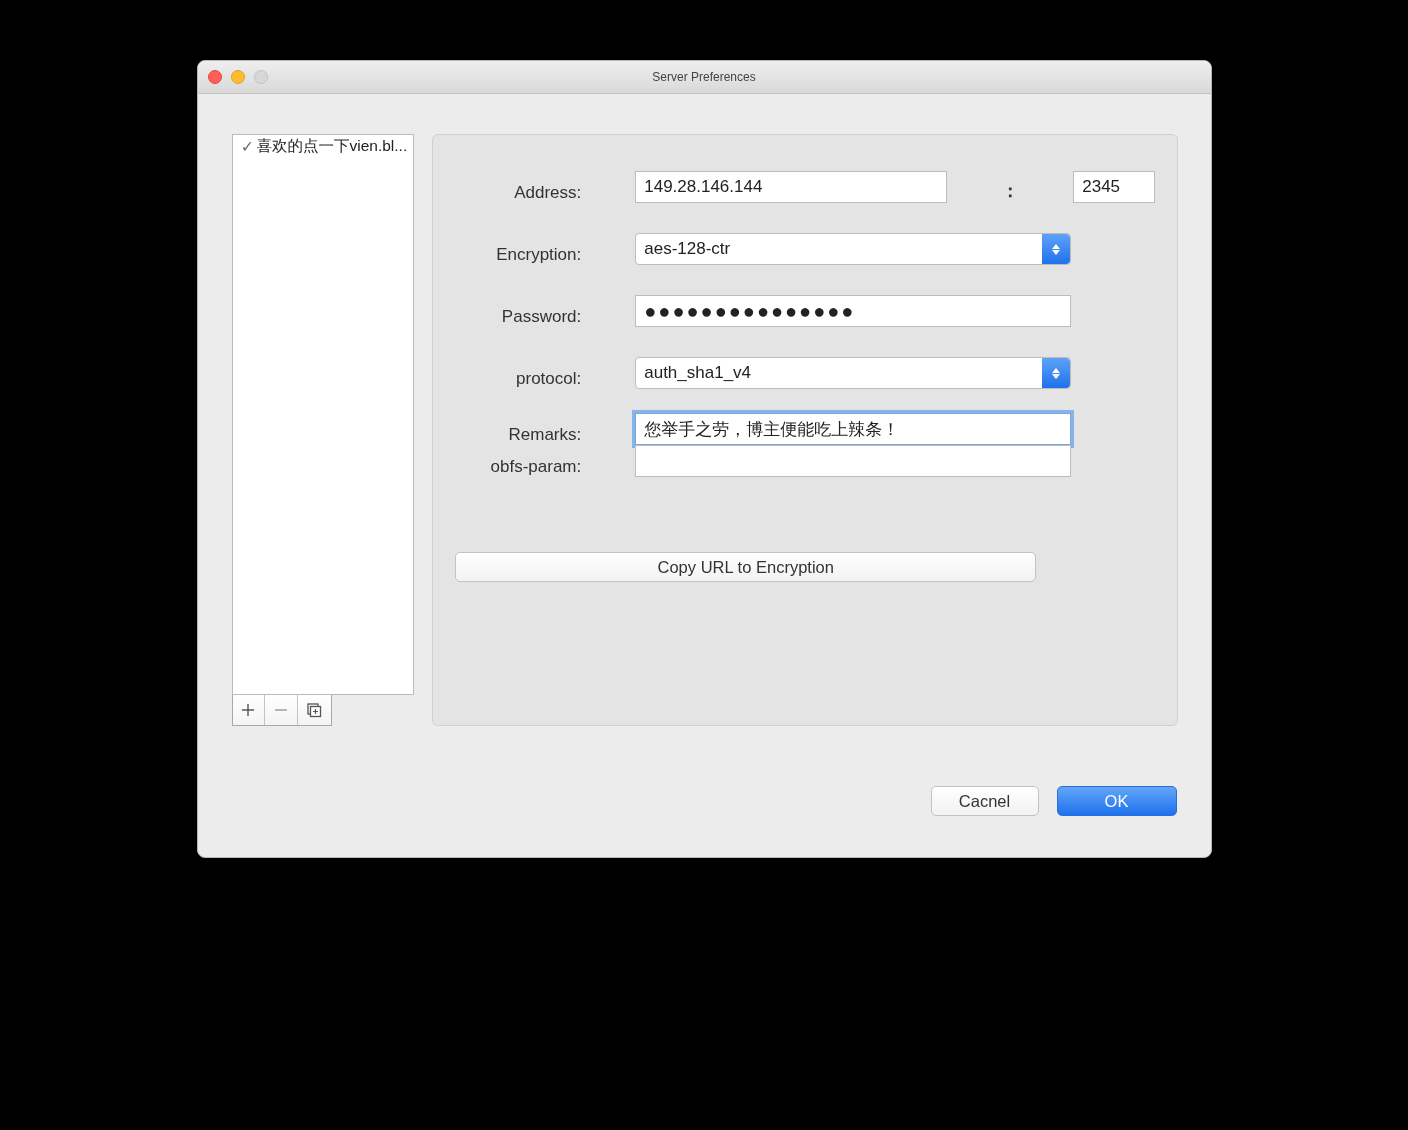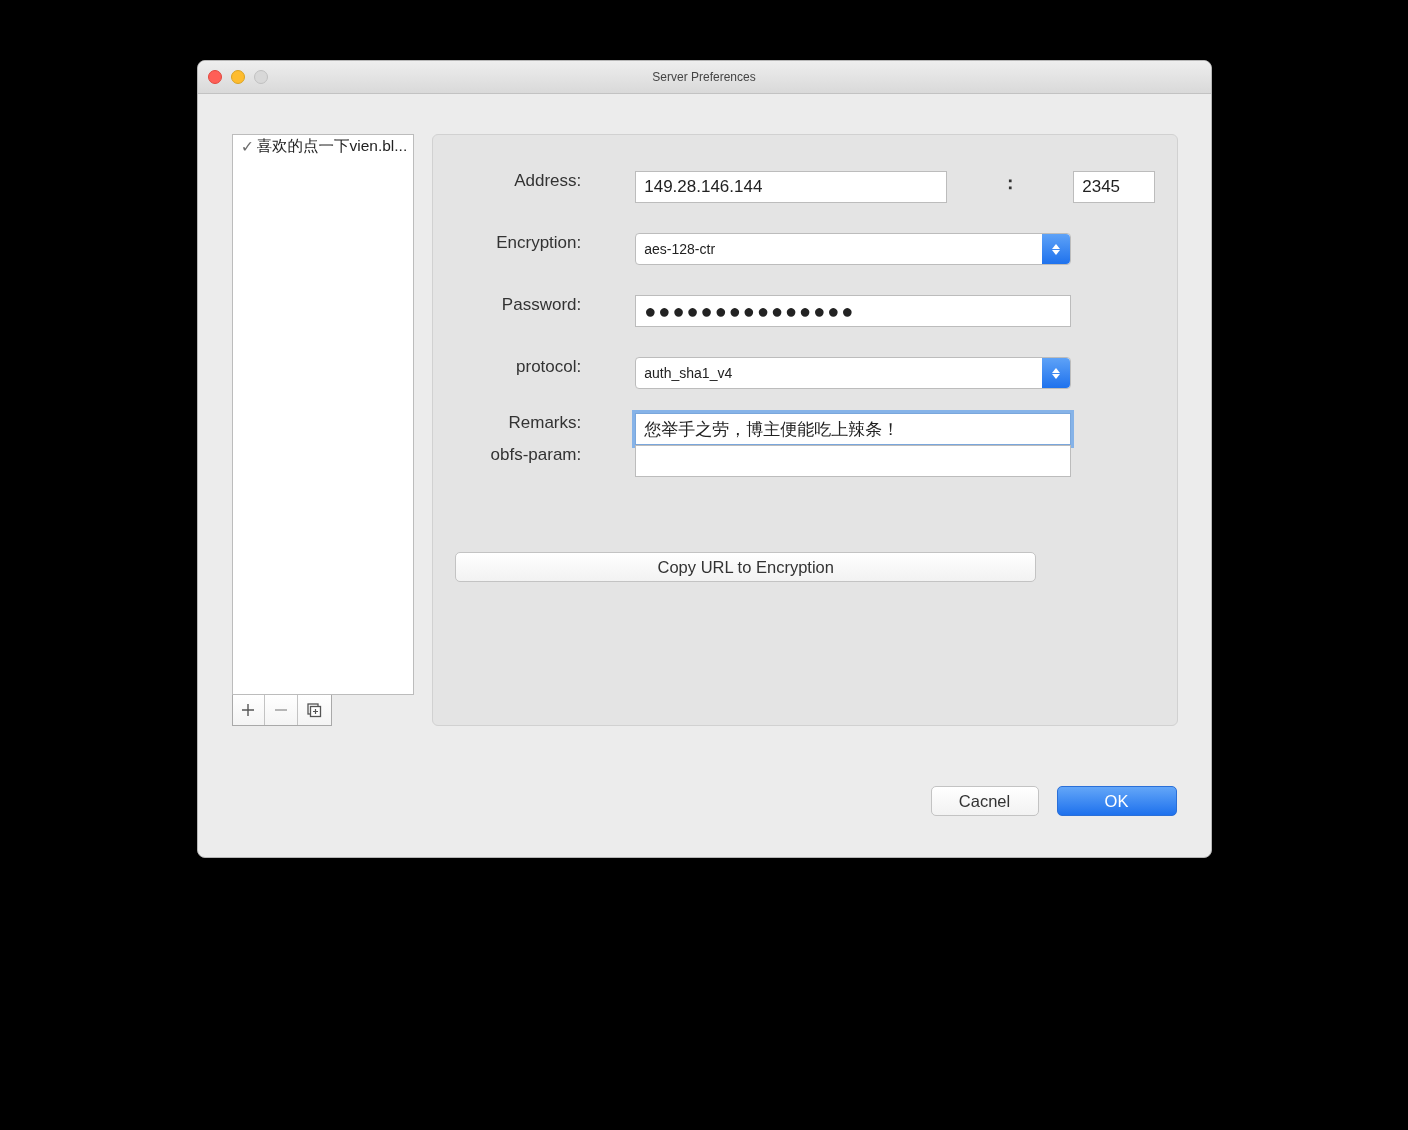--- a/index.html
+++ b/index.html
@@ -97,21 +97,21 @@
 
     .form-panel {
       flex: 1;
       background: #e4e4e4;
       border: 1px solid #d1d1d1;
       border-radius: 6px;
       padding: 36px 22px 18px 22px;
     }
     .form-row {
       display: flex;
-      align-items: flex-start;
+      align-items: flex-end;
       margin-bottom: 30px;
       gap: 44px;
     }
     .form-row.tight { margin-bottom: 24px; }
     .form-label {
       width: 136px;
       text-align: right;
       padding-right: 10px;
       font-size: 17px;
       color: #333;
@@ -135,21 +135,21 @@
     .sel-wrap {
       position: relative;
       width: 436px;
     }
     .sel {
       width: 100%;
       background: #fff;
       border: 1px solid #bcbcbc;
       height: 32px;
       padding: 0 34px 0 8px;
-      font-size: 14px;
+      font-size: 17px;
       color: #222;
       display: flex;
       align-items: center;
       border-radius: 4px;
     }
     .sel-arrow {
       position: absolute;
       right: 1px; top: 1px; bottom: 1px;
       width: 28px;
       background: linear-gradient(#5ea2f7, #1f72ed);

